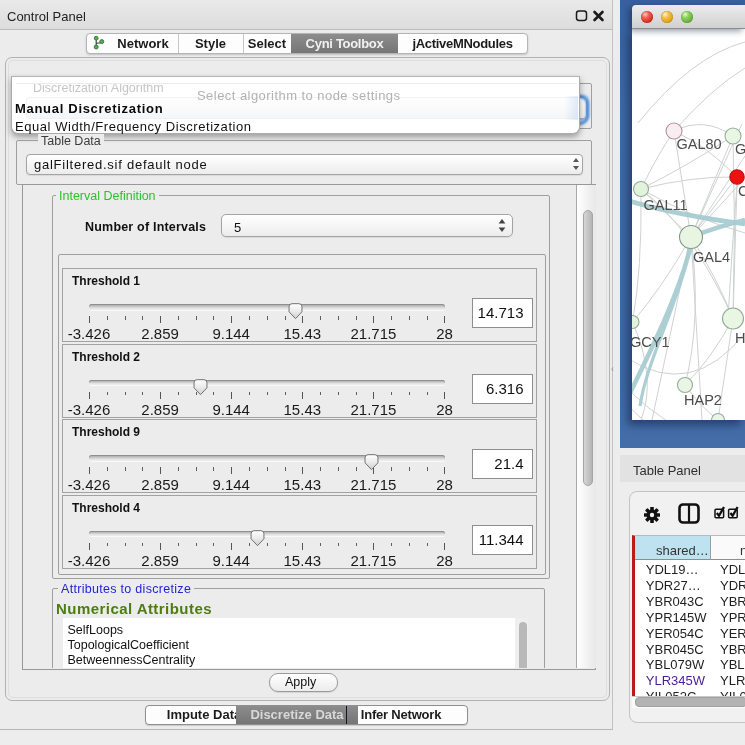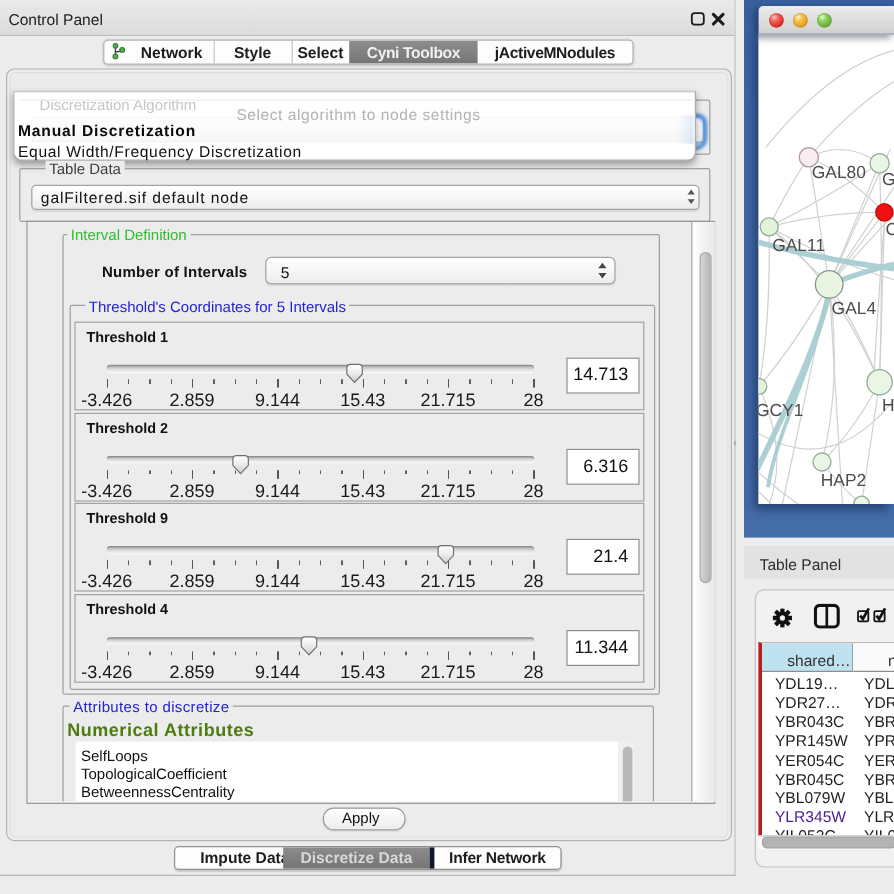--- a/index.html
+++ b/index.html
@@ -115,21 +115,20 @@
 
       <div class="txt" style="left:62px;top:35px;font-size:12.5px;font-weight:bold;color:#111;letter-spacing:0.2px;">Number of Intervals</div>
       <div class="combo" style="left:198px;top:29px;width:290px;height:21px;border-radius:5px;"></div>
       <div class="combotxt" style="left:211px;top:35px;">5</div>
       <svg class="a" style="left:473px;top:33px" width="12" height="15" viewBox="0 0 12 15">
         <path d="M6,1 L9.4,5.5 L2.6,5.5 Z" fill="#444"></path>
           <path d="M6,14 L9.4,9.5 L2.6,9.5 Z" fill="#444"></path>
       </svg>
 
       <div class="group" style="left:34.5px;top:68.5px;width:486px;height:319px;"></div>
-      <div class="gtitle" style="left:48px;top:63.5px;color:#2323d6;">Threshold's Coordinates for 5 Intervals</div>
 
       <div class="thbox" style="top:83.3px;">
         <div class="thtitle">Threshold 1</div>
         <div class="track" style="top:35px;"></div>
         <div class="minticks" style="top:47px;"></div>
         <div class="majticks" style="top:47px;"></div>
         <div class="tlab" style="left:26.0px;top:56px;">-3.426</div>
           <div class="tlab" style="left:97.1px;top:56px;">2.859</div>
           <div class="tlab" style="left:168.2px;top:56px;">9.144</div>
           <div class="tlab" style="left:239.3px;top:56px;">15.43</div>
@@ -228,21 +227,21 @@
       <div class="a" style="left:496px;top:437px;width:8px;height:47px;background:#b9b9b9;border-radius:4px 4px 0 0;"></div>
     </div>
   </div>
 
   <div class="a" style="left:269px;top:673px;width:67px;height:17px;background:linear-gradient(#ffffff,#ececec);border:1px solid #9b9b9b;border-radius:9px;box-shadow:0 1px 1px rgba(0,0,0,0.1);"></div>
   <div class="txt" style="left:285px;top:675px;font-size:12.5px;color:#111;">Apply</div>
 
   <div class="a" id="btabs">
     <div class="bseg" style="left:0;width:108px;padding-left:8px;box-sizing:border-box;">Impute Data</div>
     <div class="bseg" style="left:90px;width:122px;background:linear-gradient(#8c8c8c,#757575);color:#d8d8d8;">Discretize Data</div>
-    <div class="bseg" style="left:212px;width:109px;border-left:4px solid #0f172a;box-sizing:border-box;letter-spacing:-0.2px;">Infer Network</div>
+    <div class="bseg" style="left:200px;width:109px;border-left:1px solid #0f172a;box-sizing:border-box;letter-spacing:-0.2px;">Infer Network</div>
   </div>
 
   <div class="txt" style="left:611px;top:364px;font-size:9px;color:#8a8a8a;">‹</div>
 
   <div class="a" id="blue"></div>
   <div class="a" id="netcanvas">
     <svg width="113" height="392" viewBox="0 0 113 392" style="position:absolute;left:0;top:0;">
   <g stroke="#ced2cf" stroke-width="1" fill="none">
     <path d="M42,103 Q72,88 101,108"></path>
     <path d="M42,103 Q75,118 105,149"></path>

